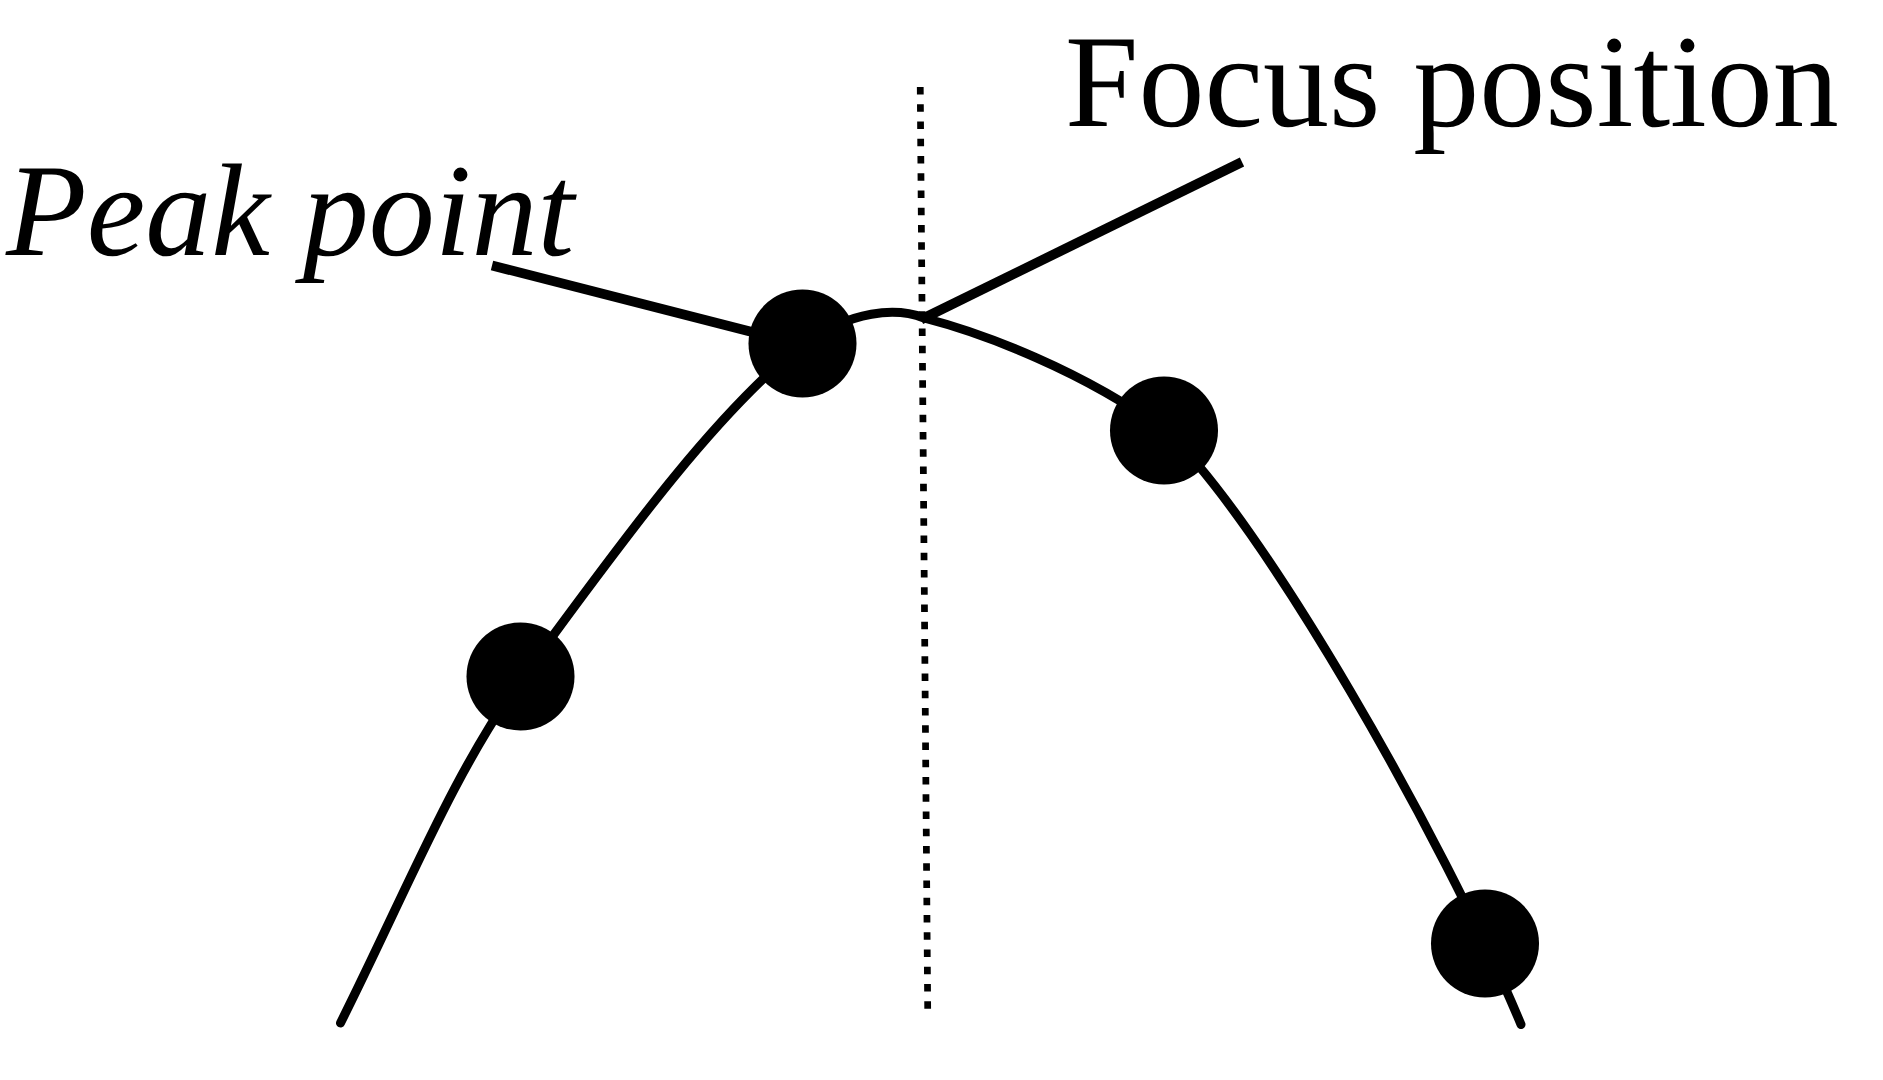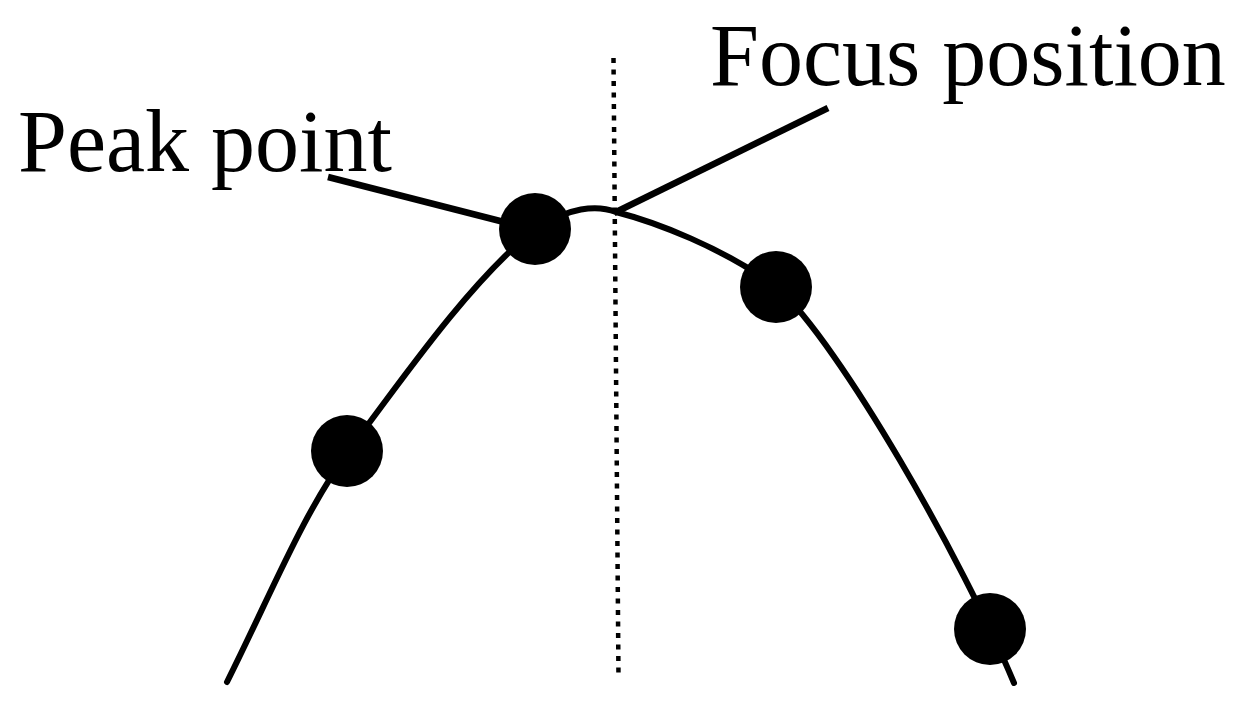--- a/index.html
+++ b/index.html
@@ -24,22 +24,23 @@
   }
   .label {
     position: absolute;
     color: #000000;
     font-size: 88px;
     line-height: 1;
     white-space: nowrap;
     letter-spacing: 0;
   }
   .label-peak {
-    left: 18px;
+    left: 4px;
     top: 98px;
+    font-style: italic;
   }
   .label-focus {
     left: 710px;
     top: 12px;
   }
 </style>
 </head>
 <body>
 
 <div class="stage">

